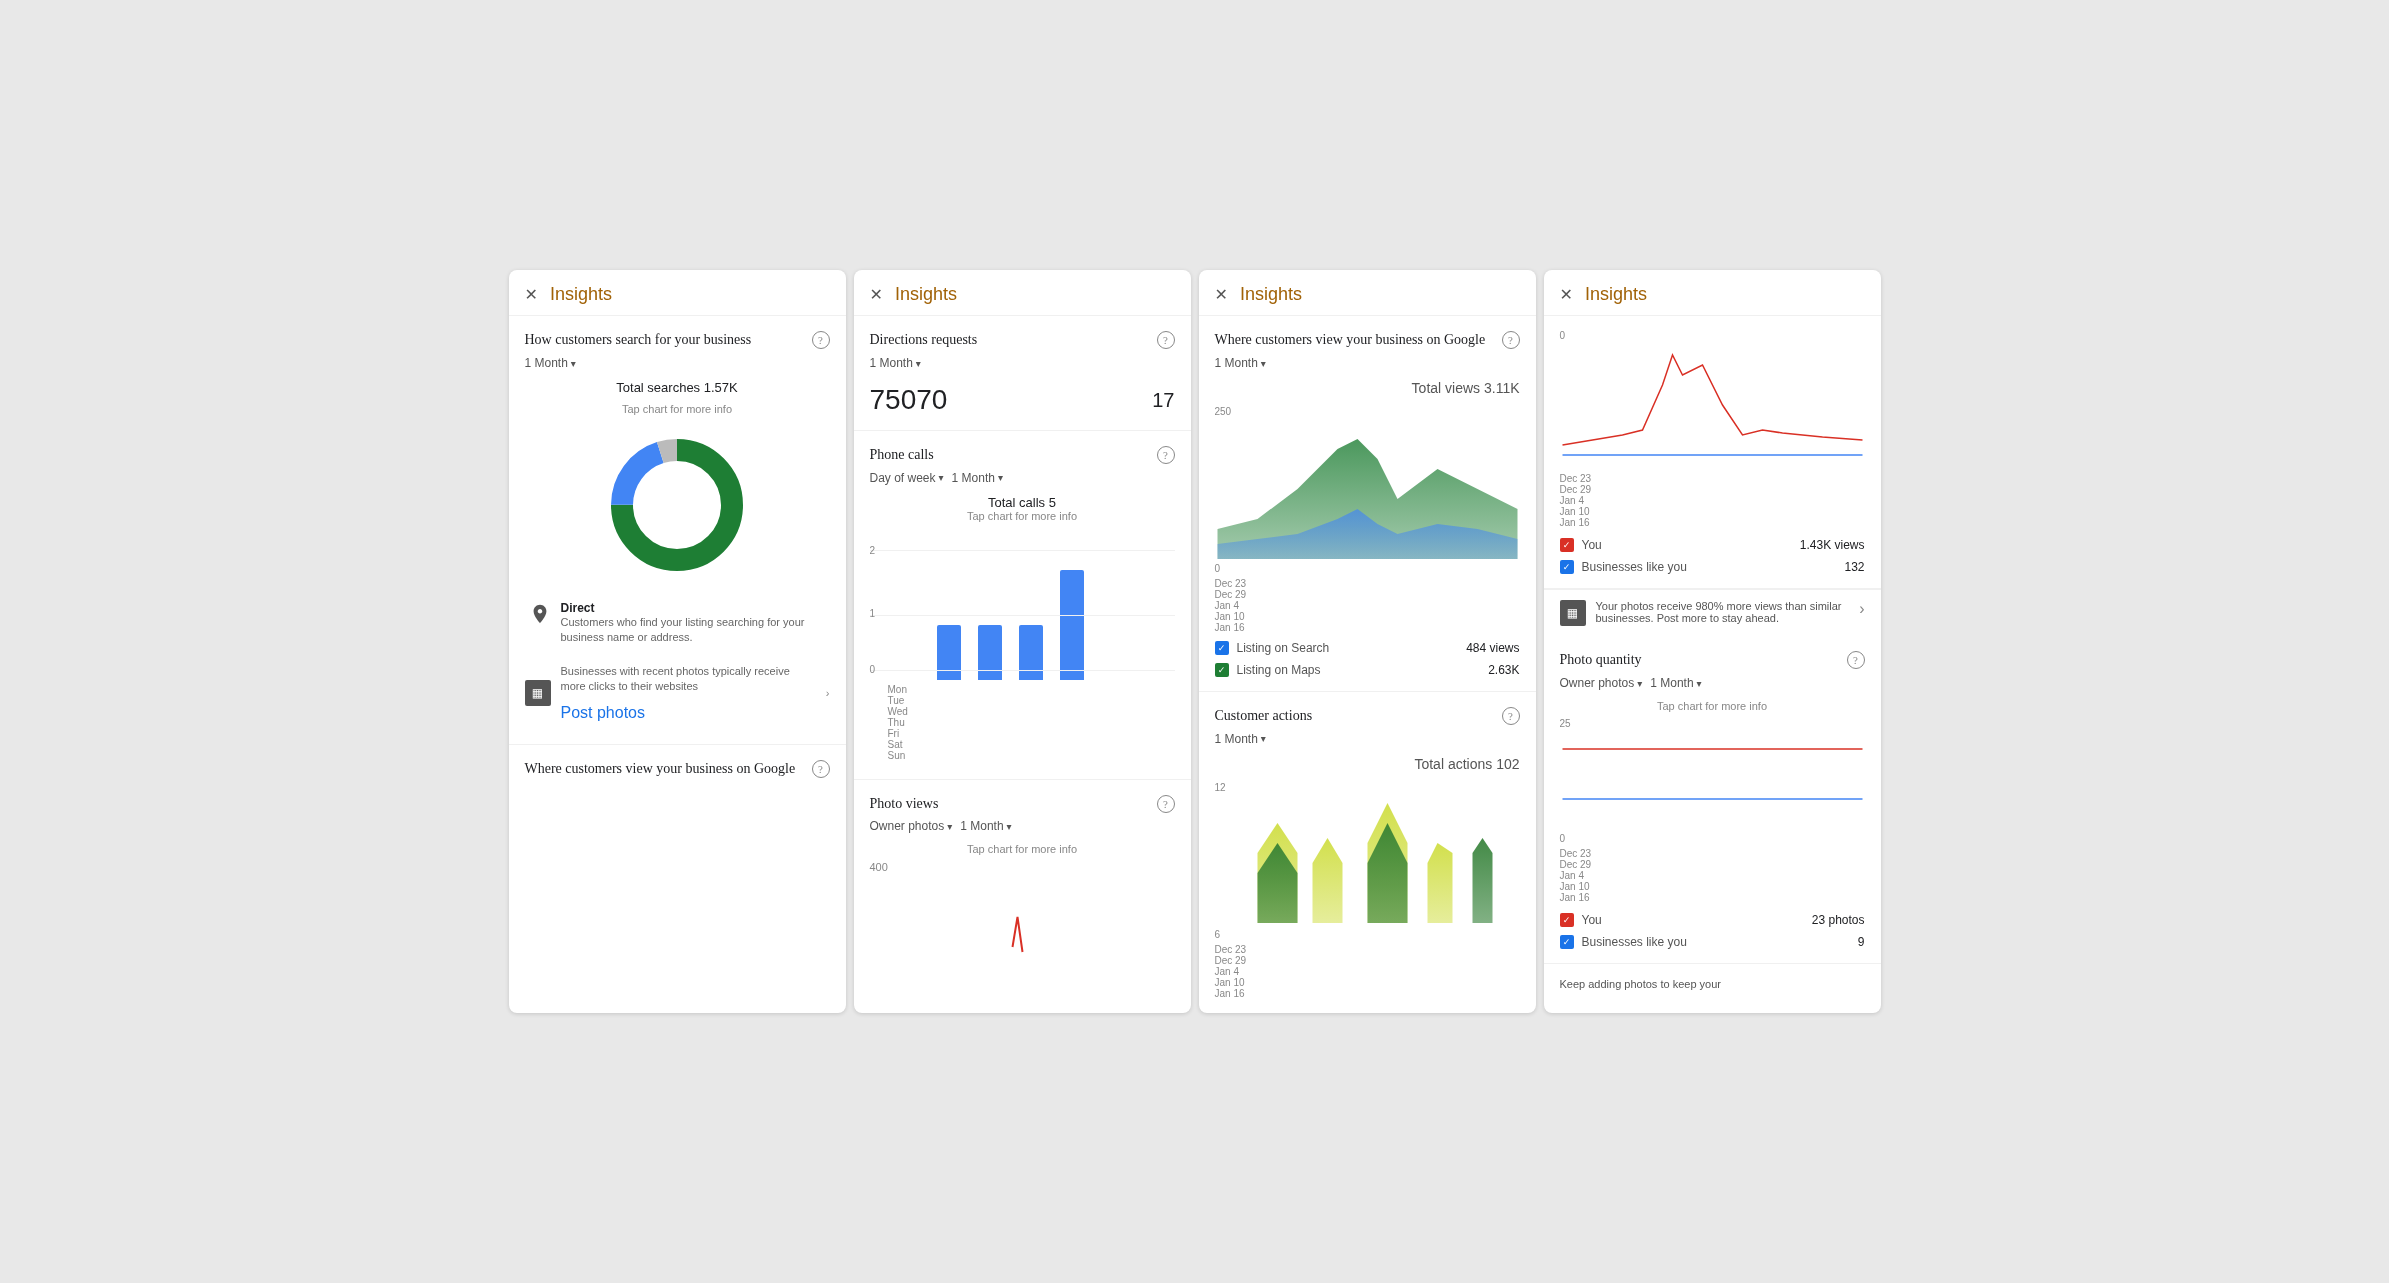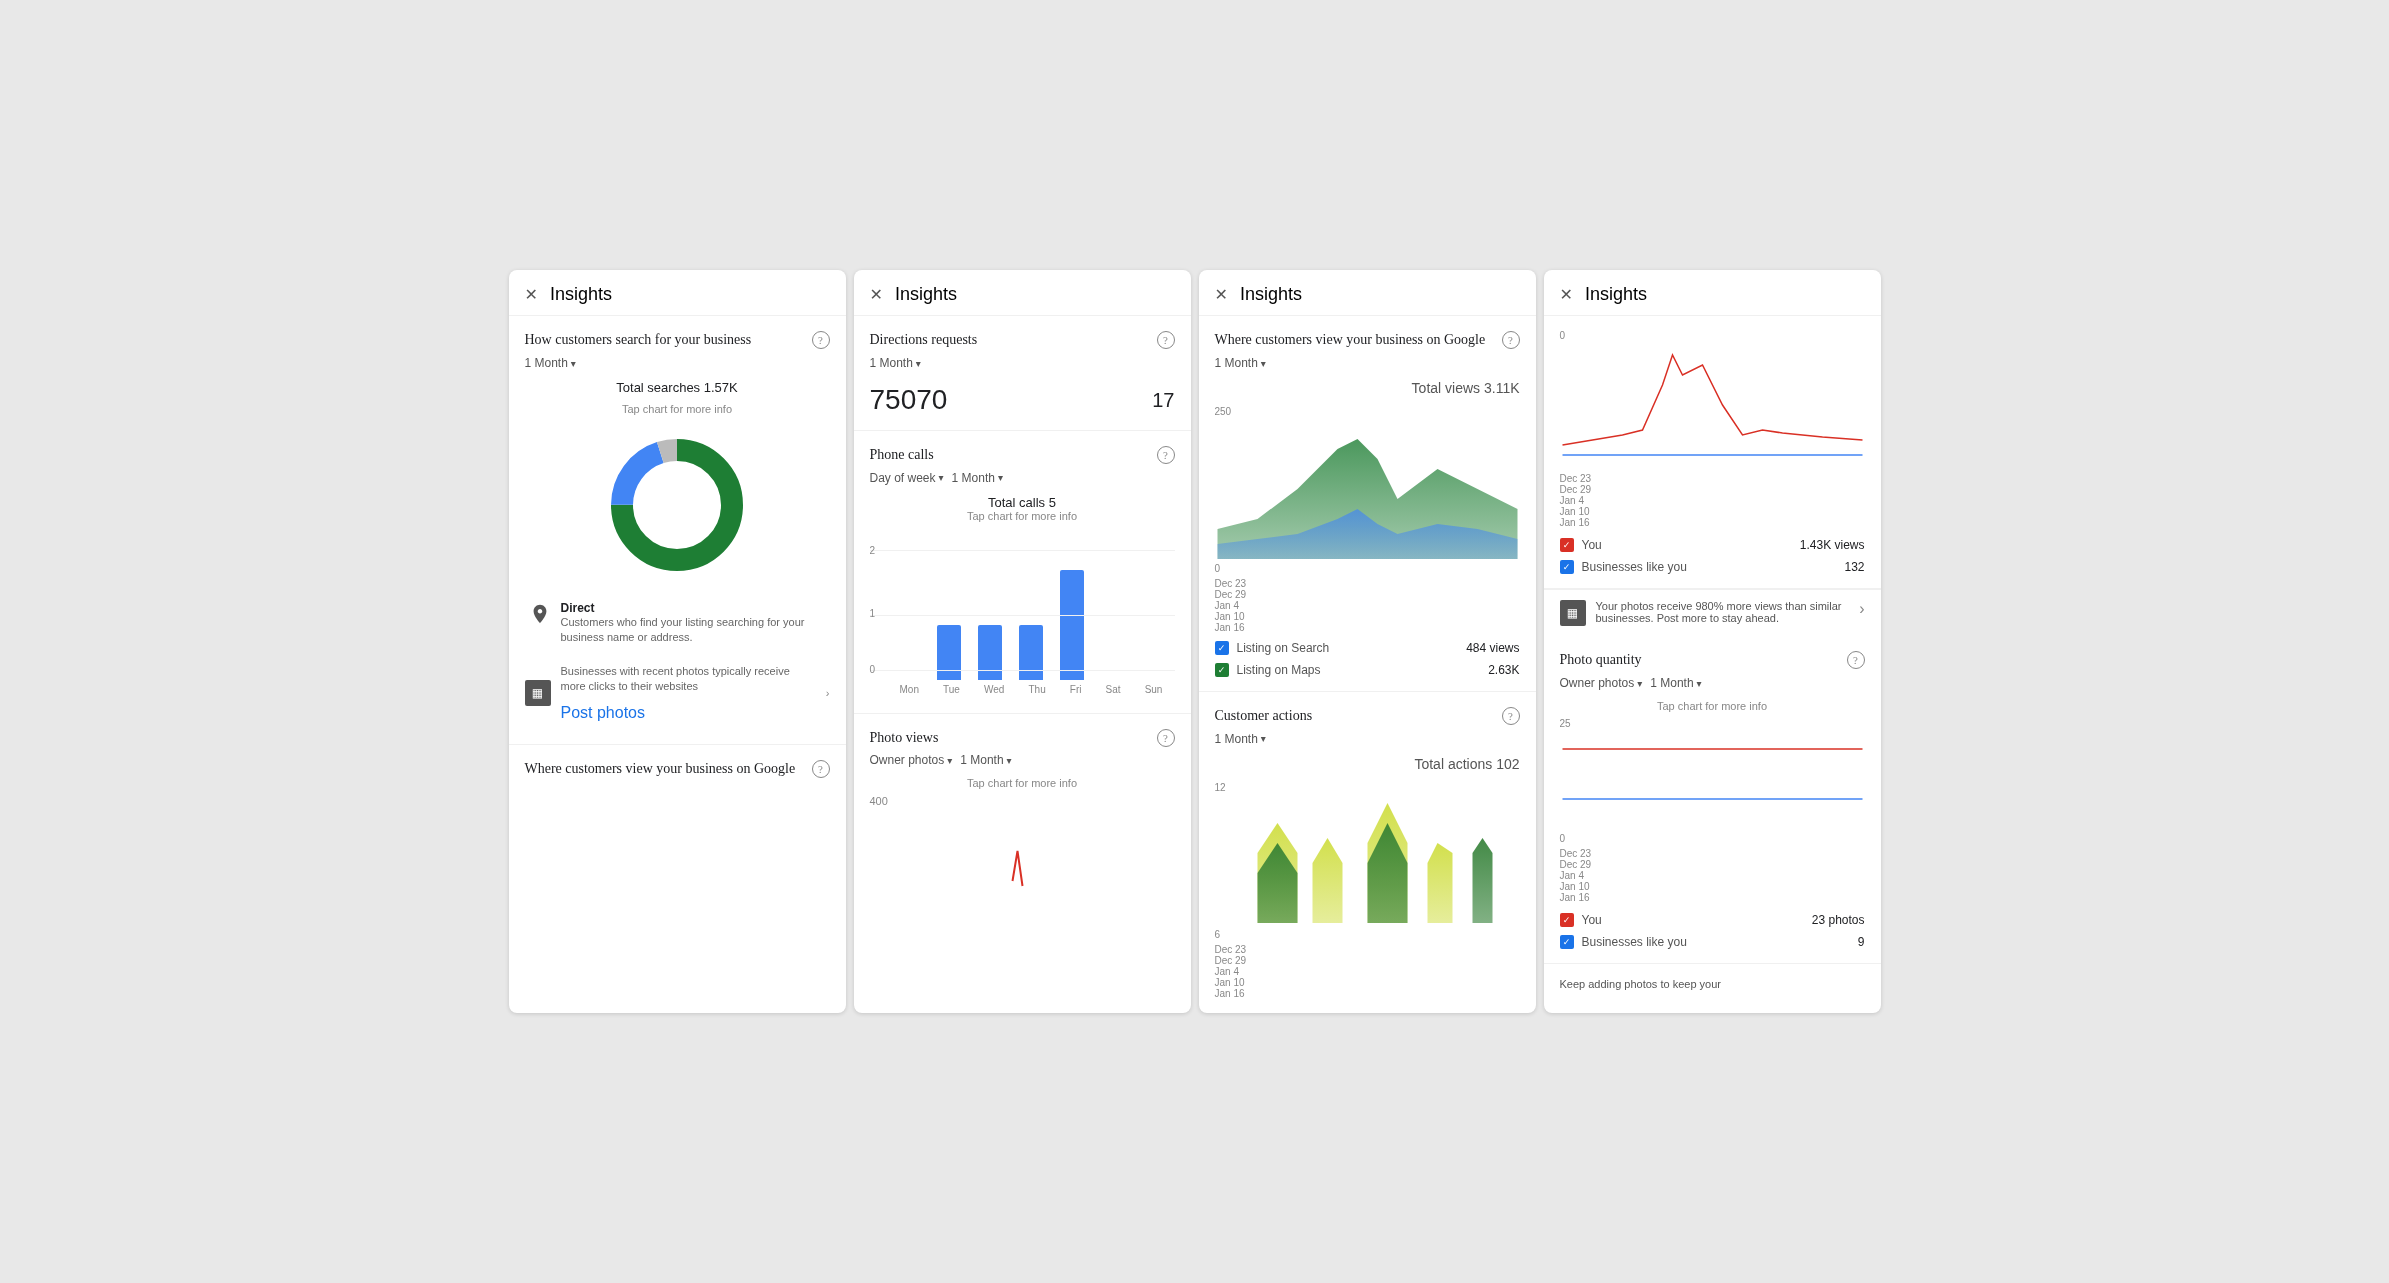--- a/index.html
+++ b/index.html
@@ -37,21 +37,21 @@
     .close-btn {
       font-size: 16px;
       color: #555;
       cursor: pointer;
       margin-right: 12px;
       font-weight: 400;
     }
     .panel-title {
       font-size: 18px;
       font-weight: 400;
-      color: #000000;
+      color: #a16207;
     }
     .panel-body {
       padding: 0;
       overflow-y: auto;
       max-height: 720px;
     }
     .section {
       padding: 14px 16px;
       border-bottom: 1px solid #f0f0f0;
     }
@@ -395,21 +395,21 @@
                   <div class="bar" style="height:110px;"></div>
                 </div>
               <div class="bar-wrap">
                   <div class="bar" style="height:0px;"></div>
                 </div>
               <div class="bar-wrap">
                   <div class="bar" style="height:0px;"></div>
                 </div>
             </div>
           </div>
-          <div class="bar-x-labels" style="padding-left:18px;">
+          <div class="bar-x-labels" style="padding-left:18px;flex-direction:column;">
             <span>Mon</span>
             <span>Tue</span>
             <span>Wed</span>
             <span>Thu</span>
             <span>Fri</span>
             <span>Sat</span>
             <span>Sun</span>
           </div>
         </div>
       </div>

